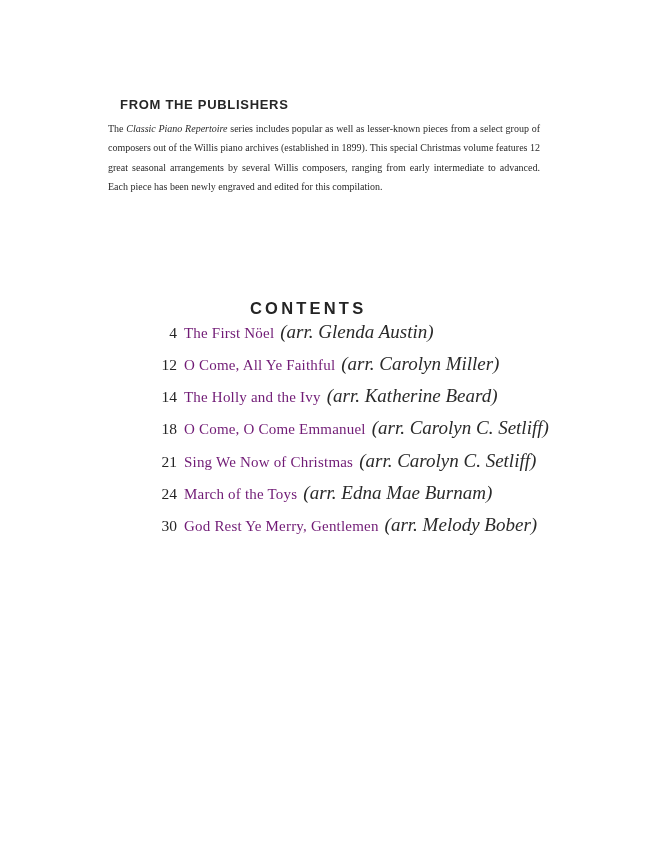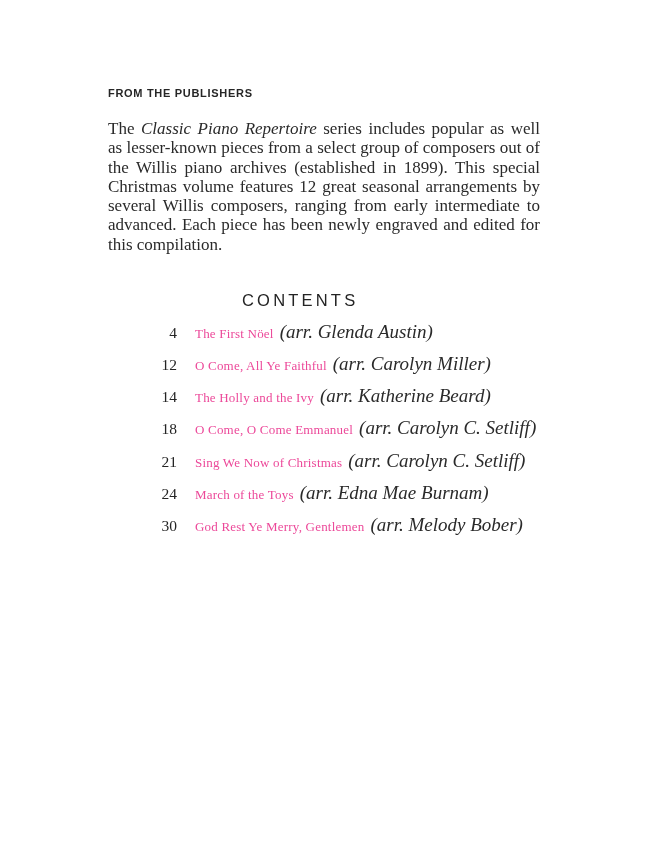--- a/index.html
+++ b/index.html
@@ -13,50 +13,50 @@
     height: 864px;
     background: #ffffff;
     font-family: "Liberation Serif", serif;
     color: #242424;
     overflow: hidden;
   }
   .pub-heading {
     position: absolute;
     left: 108px;
     top: 86px;
-    margin: 0;
+    margin: 12px;
     font-family: "Liberation Sans", sans-serif;
-    font-size: 11px;
+    font-size: 13px;
     font-weight: 700;
     letter-spacing: 0.7px;
     line-height: 14px;
     color: #262626;
   }
   .pub-para {
     position: absolute;
     left: 108px;
     top: 119px;
     width: 432px;
     margin: 0;
-    font-size: 17px;
+    font-size: 10px;
     line-height: 19.3px;
     text-align: justify;
     color: #2a2a2a;
   }
   .series-italic {
     font-style: italic;
   }
   .contents-heading {
     position: absolute;
     left: 238px;
     top: 288px;
-    margin: 4px;
+    margin: 12px;
     font-family: "Liberation Sans", sans-serif;
     font-size: 16.5px;
-    font-weight: 400;
+    font-weight: 700;
     letter-spacing: 3.2px;
     line-height: 17px;
     color: #242424;
   }
   .toc {
     position: absolute;
     left: 108px;
     top: 316px;
   }
   .toc-row {
@@ -65,24 +65,24 @@
     white-space: nowrap;
   }
   .toc-num {
     display: inline-block;
     width: 69px;
     text-align: right;
     font-size: 15.5px;
     color: #242424;
   }
   .toc-title {
-    font-size: 13px;
-    margin-left: 18px;
+    font-size: 15px;
+    margin-left: 7px;
     letter-spacing: 0.2px;
-    color: #ec4899;
+    color: #701a75;
   }
   .toc-arranger {
     font-size: 19px;
     font-style: italic;
     margin-left: 6px;
     color: #2a2a2a;
   }
 </style>
 </head>
 <body>

